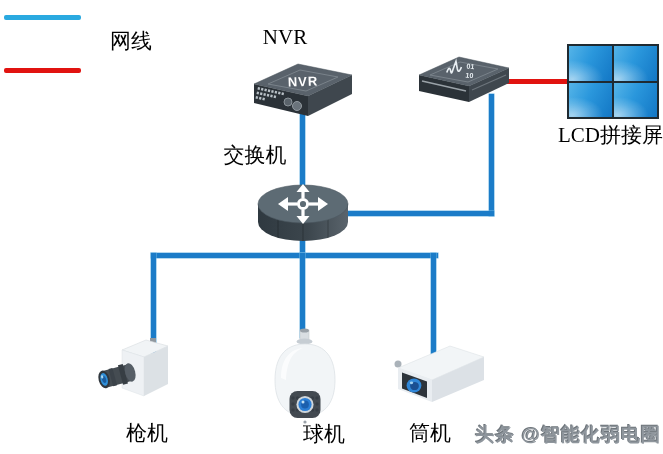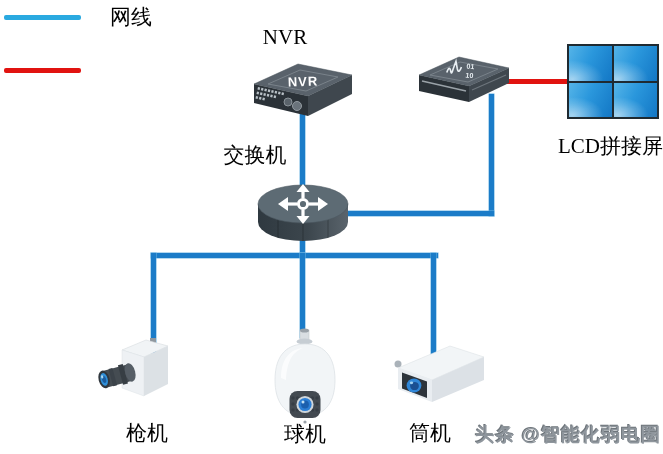--- a/index.html
+++ b/index.html
@@ -1,21 +1,21 @@
 <!DOCTYPE html>
 <html><head>
 <meta charset="utf-8">
 <style>
   html,body{margin:0;padding:0;background:#ffffff;}
   #stage{
     position:relative;width:663px;height:454px;background:#ffffff;overflow:hidden;
     font-family:"Liberation Serif","DejaVu Serif",serif;color:#000;
   }
   .label{position:absolute;font-size:21px;line-height:1.1;color:#000;text-align:center;white-space:nowrap;}
-  .legend-label{position:absolute;font-size:21px;white-space:nowrap;}
+  .legend-label{position:absolute;font-size:21px;white-space:nowrap;margin-top:24px;}
   .cable{position:absolute;z-index:1;}
   .cable.net{background:#1b7cc8;box-shadow:0 0 0 0.5px #6db4e2;}
   .cable.hdmi{background:#e11310;}
   .legend-swatch{position:absolute;height:5px;border-radius:2px;z-index:1;}
   .device{position:absolute;z-index:2;}
   .lcd{
     position:absolute;z-index:2;left:567px;top:44px;width:92px;height:75px;
     background:#1f2a31;display:grid;grid-template-columns:1fr 1fr;grid-template-rows:1fr 1fr;
     gap:2px;padding:2px;box-sizing:border-box;
   }
@@ -97,21 +97,21 @@
       <text x="4" y="6" font-family="Liberation Sans, DejaVu Sans, sans-serif" font-size="7" font-weight="bold" fill="#e8eef2">10</text>
     </g>
   </svg>
 
   <div class="lcd">
     <div class="panel"></div>
     <div class="panel"></div>
     <div class="panel"></div>
     <div class="panel"></div>
   </div>
-  <div class="label" style="left:558px;top:135px;width:105px;">LCD拼接屏</div>
+  <div class="label" style="left:558px;top:124px;width:105px;">LCD拼接屏</div>
 
   <div class="label" style="left:213px;top:144px;width:84px;">交换机</div>
   <svg class="device" style="left:256px;top:182px;" width="94" height="62" viewBox="0 0 94 62">
     <defs>
       <linearGradient id="swside" x1="0" y1="0" x2="1" y2="0">
         <stop offset="0" stop-color="#2f3940"></stop>
           <stop offset="0.55" stop-color="#3c464d"></stop>
           <stop offset="1" stop-color="#5a646c"></stop>
       </linearGradient>
     </defs>
@@ -172,21 +172,21 @@
         <circle cx="50" cy="76" r="1.7"></circle>
         <circle cx="50" cy="82" r="1.7"></circle>
     </g>
     <rect x="22.5" y="63" width="31" height="27" rx="8" fill="#343b42" opacity="0.92"></rect>
     <circle cx="38" cy="76.5" r="8.6" fill="#cfd6db"></circle>
     <circle cx="38" cy="76.5" r="6.6" fill="#2c7fd6"></circle>
     <circle cx="38" cy="76.5" r="3.9" fill="#1b5fae"></circle>
     <circle cx="36" cy="74" r="1.5" fill="#bfe0f5"></circle>
     <circle cx="38" cy="94" r="1.6" fill="#9aa1a8"></circle>
   </svg>
-  <div class="label" style="left:265px;top:423px;width:80px;">球机</div>
+  <div class="label" style="left:265px;top:423px;width:80px;text-align:right;">球机</div>
 
   <svg class="device" style="left:390px;top:336px;" width="102" height="80" viewBox="0 0 102 80">
     <circle cx="8" cy="28" r="3.5" fill="#aab2b9"></circle>
     <polygon points="8,32 60,10 94,21 42,44" fill="#f2f5f7" stroke="#dde2e6" stroke-width="0.6"></polygon>
     <polygon points="42,44 94,21 94,44 42,66" fill="#dce1e6"></polygon>
     <polygon points="8,32 42,44 42,66 8,53" fill="#e9edf1"></polygon>
     <polygon points="12,36.5 37,45.5 37,62 12,52.5" fill="#2d343b"></polygon>
     <ellipse cx="24" cy="49.5" rx="7.4" ry="7" fill="#2f86d8"></ellipse>
     <ellipse cx="24.5" cy="50" rx="4.4" ry="4.1" fill="#1a4f92"></ellipse>
     <ellipse cx="21.5" cy="46.8" rx="1.7" ry="1.4" fill="#9fd0f0"></ellipse>

